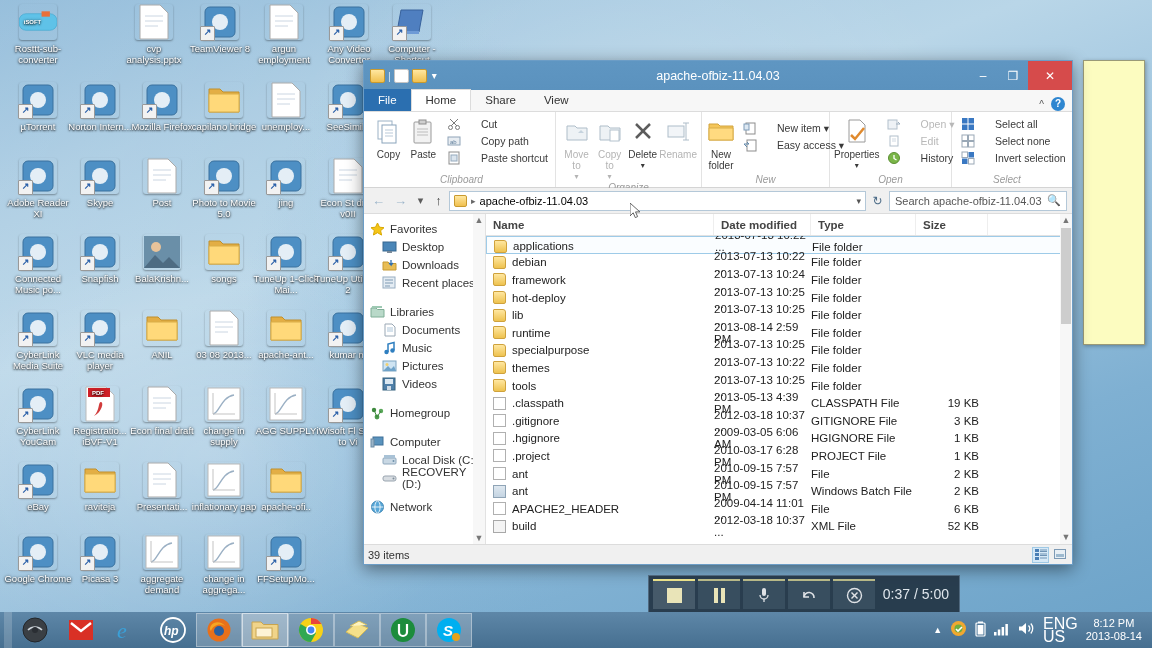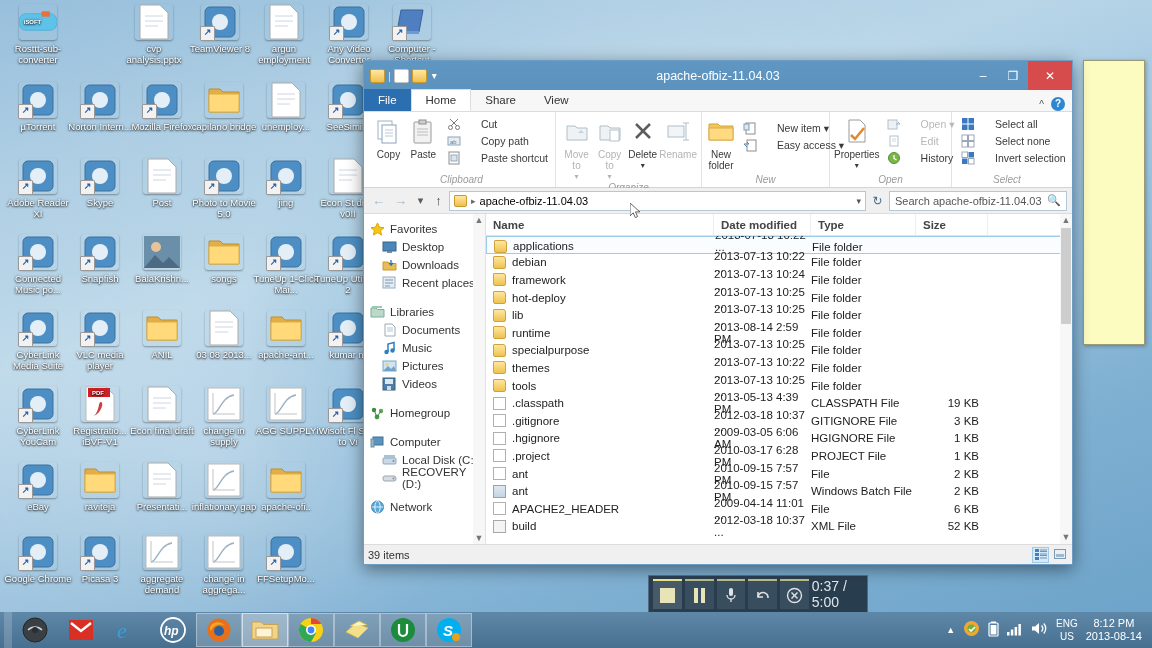--- a/index.html
+++ b/index.html
@@ -191,21 +191,21 @@
   .statusbar {
     height: 20px; background: #f0f0f0; border-top: 1px solid #dcdcdc;
     display: flex; align-items: center; padding: 0 4px; font-size: 11px; color: #333;
   }
   .viewbtns { margin-left: auto; display: flex; gap: 2px; }
   .vbtn { width: 17px; height: 16px; border: 1px solid transparent; display: flex; align-items: center; justify-content: center; }
   .vbtn.act { background: #d6e9f7; border-color: #9fc9e5; }
 
   
   #recorder {
-    position: absolute; left: 648px; top: 575px; width: 220px; height: 38px;
+    position: absolute; left: 648px; top: 575px; width: 312px; height: 38px;
     background: rgba(30,46,60,.88); border: 1px solid rgba(120,150,175,.5);
     display: flex; align-items: center; padding: 0 4px; gap: 3px;
   }
   .rbtn {
     width: 42px; height: 30px; background: rgba(70,92,110,.55);
     border-top: 2px solid rgba(225,220,150,.75);
     display: flex; align-items: center; justify-content: center; color: #e8e4c8; font-size: 13px;
   }
   .rbtn.first { border-top-color: #e9e08a; background: rgba(90,110,125,.6); }
   .rtime { margin-left: auto; color: #dfe6ec; font-size: 14px; padding-right: 6px; }
@@ -218,21 +218,21 @@
   }
   .tbicon {
     width: 46px; height: 34px; display: flex; align-items: center; justify-content: center;
     position: relative;
   }
   .tbicon.running { background: rgba(255,255,255,.22); border: 1px solid rgba(255,255,255,.35); }
   .tbicon.active { background: rgba(255,255,255,.42); border: 1px solid rgba(255,255,255,.55); }
   .tray { margin-left: auto; display: flex; align-items: center; gap: 8px; padding-right: 6px; color: #fff; }
   .tray .tgl { font-size: 13px; }
   .tray .clock { text-align: center; font-size: 11px; line-height: 13px; }
-  .tray .lang { text-align: center; font-size: 10px; line-height: 13px; }
+  .tray .lang { text-align: left; font-size: 16px; line-height: 13px; }
   .showdesk { width: 8px; height: 36px; background: rgba(255,255,255,.18); }
 
   
   #cursor { position: absolute; left: 630px; top: 203px; width: 12px; height: 18px; }
 </style>
 </head>
 <body>
 
 <div class="wall-overlay"></div>
 

